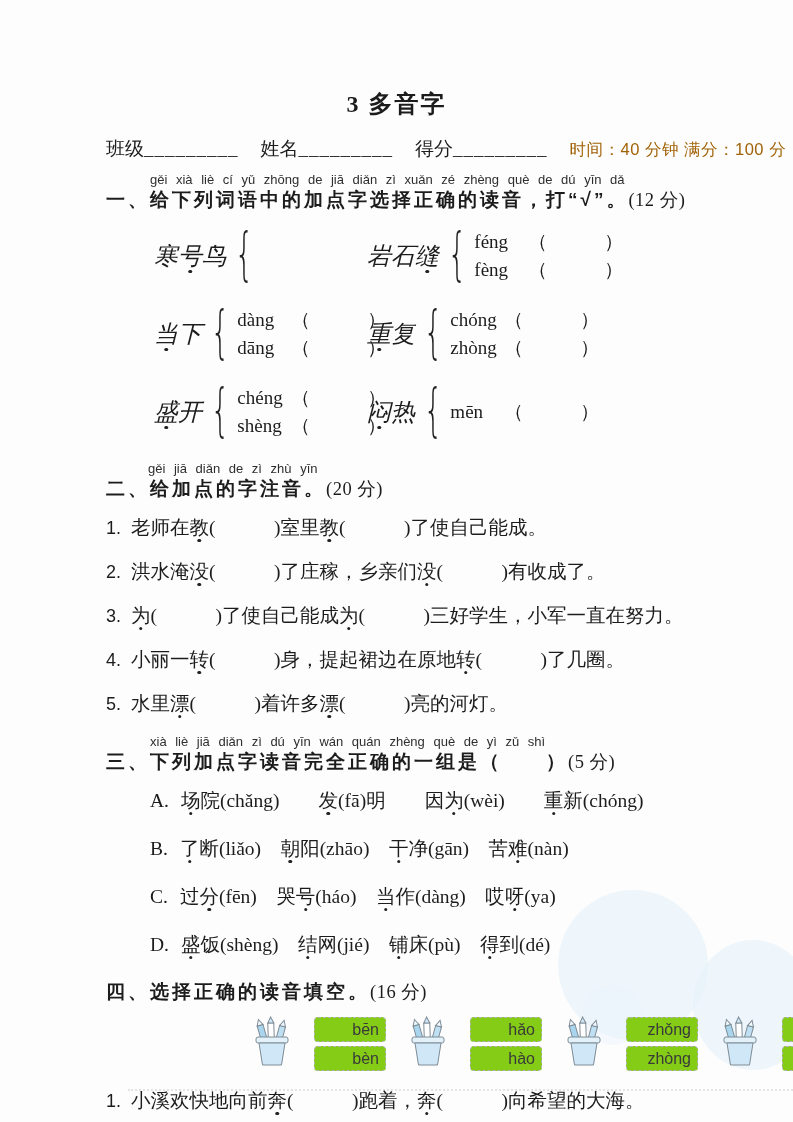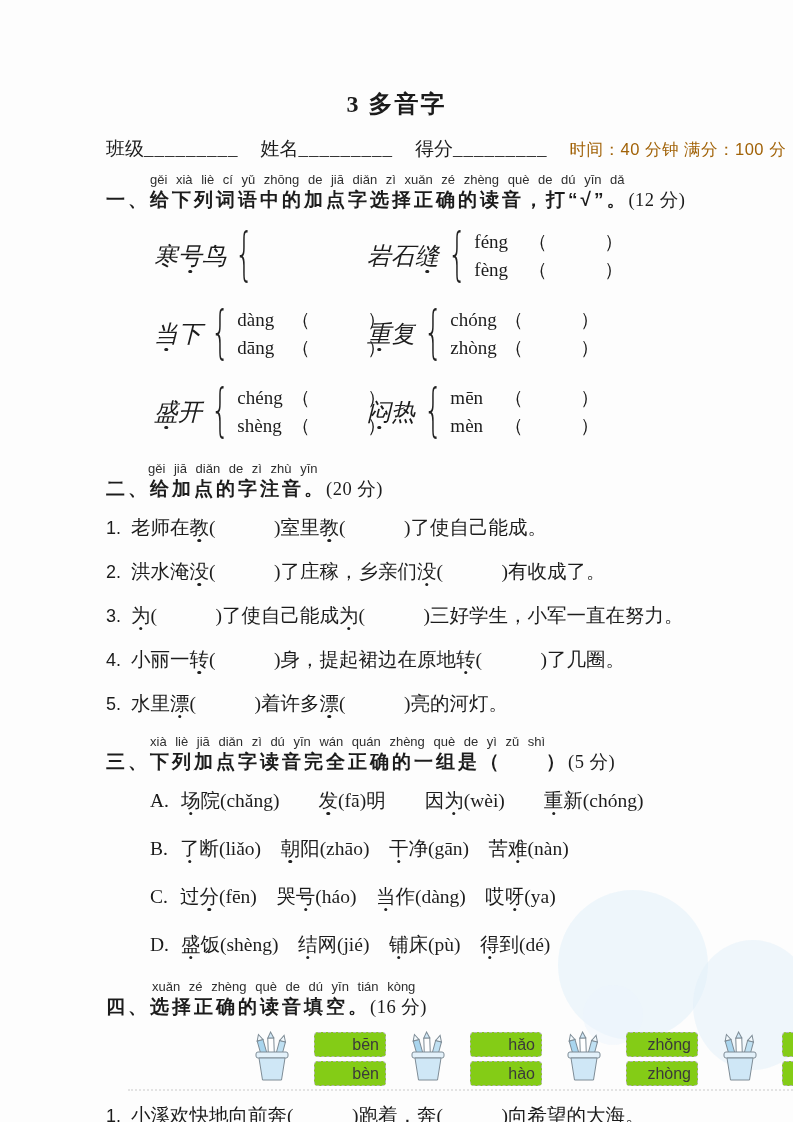--- a/index.html
+++ b/index.html
@@ -145,21 +145,20 @@
             <div class="opts">
               <div class="opt"><span class="opt-py">chéng</span><span>（　　　）</span></div>
               <div class="opt"><span class="opt-py">shèng</span><span>（　　　）</span></div>
             </div>
           </div>
           <div class="group">
             <span class="gword"><span class="dotted">闷</span><span>热</span></span>
             <span class="brace">{</span>
             <div class="opts">
               <div class="opt"><span class="opt-py">mēn</span><span>（　　　）</span></div>
-              <div class="opt"><span class="opt-py">mèn</span><span>（　　　）</span></div>
             </div>
           </div>
         </div>
       </div>
   </div>
 
   <div class="sec" style="margin-top:4px;">
     <div class="pinyin" style="margin-left:42px;">gěi jiā diǎn de zì zhù yīn</div>
     <div class="sec-heading"><span>二、给加点的字注音。</span><span class="points">(20 分)</span></div>
     <div class="qlist" id="s2-items">
@@ -176,21 +175,20 @@
     <div class="sec-heading"><span>三、下列加点字读音完全正确的一组是（　　）</span><span class="points">(5 分)</span></div>
     <div class="opt-rows" id="s3-options">
         <div class="opt-row"><span class="opt-letter">A.</span><span class="dotted">场</span><span>院(chǎng)　　</span><span class="dotted">发</span><span>(fā)明　　因</span><span class="dotted">为</span><span>(wèi)　　</span><span class="dotted">重</span><span>新(chóng)</span></div>
         <div class="opt-row"><span class="opt-letter">B.</span><span class="dotted">了</span><span>断(liǎo)　</span><span class="dotted">朝</span><span>阳(zhāo)　</span><span class="dotted">干</span><span>净(gān)　苦</span><span class="dotted">难</span><span>(nàn)</span></div>
         <div class="opt-row"><span class="opt-letter">C.</span><span>过</span><span class="dotted">分</span><span>(fēn)　哭</span><span class="dotted">号</span><span>(háo)　</span><span class="dotted">当</span><span>作(dàng)　哎</span><span class="dotted">呀</span><span>(ya)</span></div>
         <div class="opt-row"><span class="opt-letter">D.</span><span class="dotted">盛</span><span>饭(shèng)　</span><span class="dotted">结</span><span>网(jié)　</span><span class="dotted">铺</span><span>床(pù)　</span><span class="dotted">得</span><span>到(dé)</span></div>
       </div>
   </div>
 
   <div class="sec" style="margin-top:0;">
-    <div class="pinyin" style="margin-left:46px;">xuǎn zé zhèng què de dú yīn tián kòng</div>
     <div class="sec-heading"><span>四、选择正确的读音填空。</span><span class="points">(16 分)</span></div>
     <div class="cups" id="s4-cups">
         <div class="cup-unit">
           <span><svg width="44" height="52" viewBox="0 0 44 52">
               <g stroke="#7e8c96" stroke-width="1">
                 <g transform="rotate(-16 12 16)">
                   <rect x="9" y="9" width="6" height="15" fill="#a9d5ee"></rect>
                   <polygon points="9,9 15,9 12,3" fill="#f2f9fd"></polygon>
                 </g>
                 <g transform="rotate(-2 21 14)">

